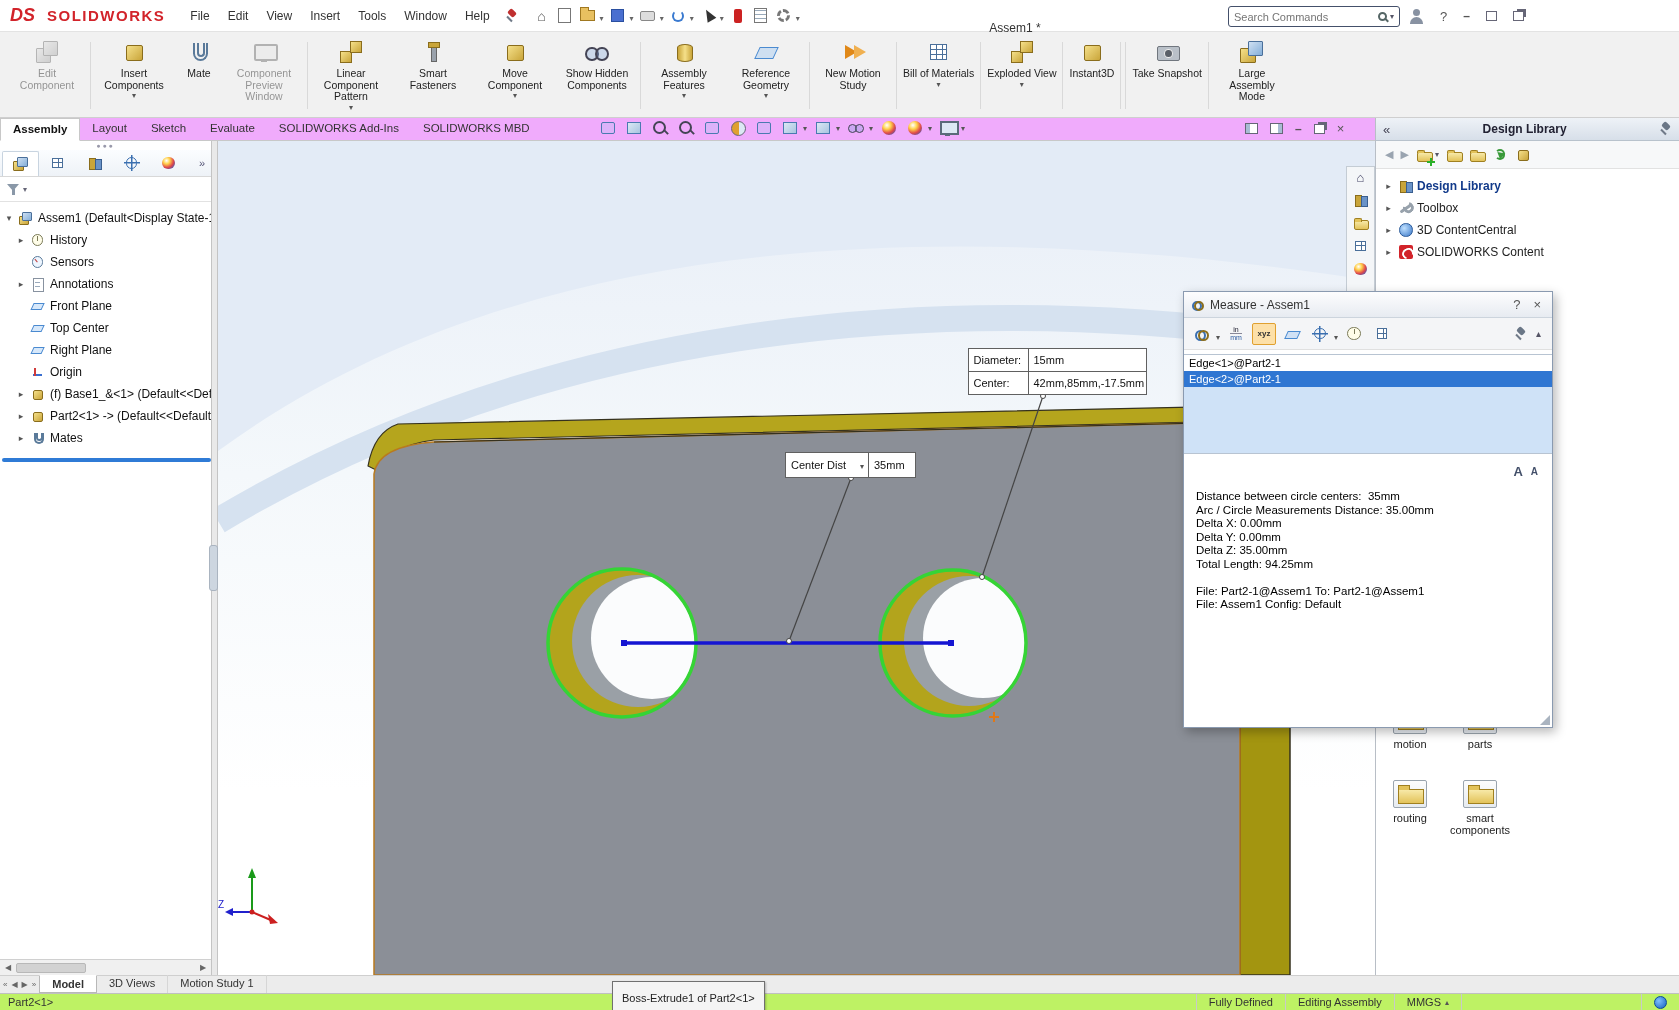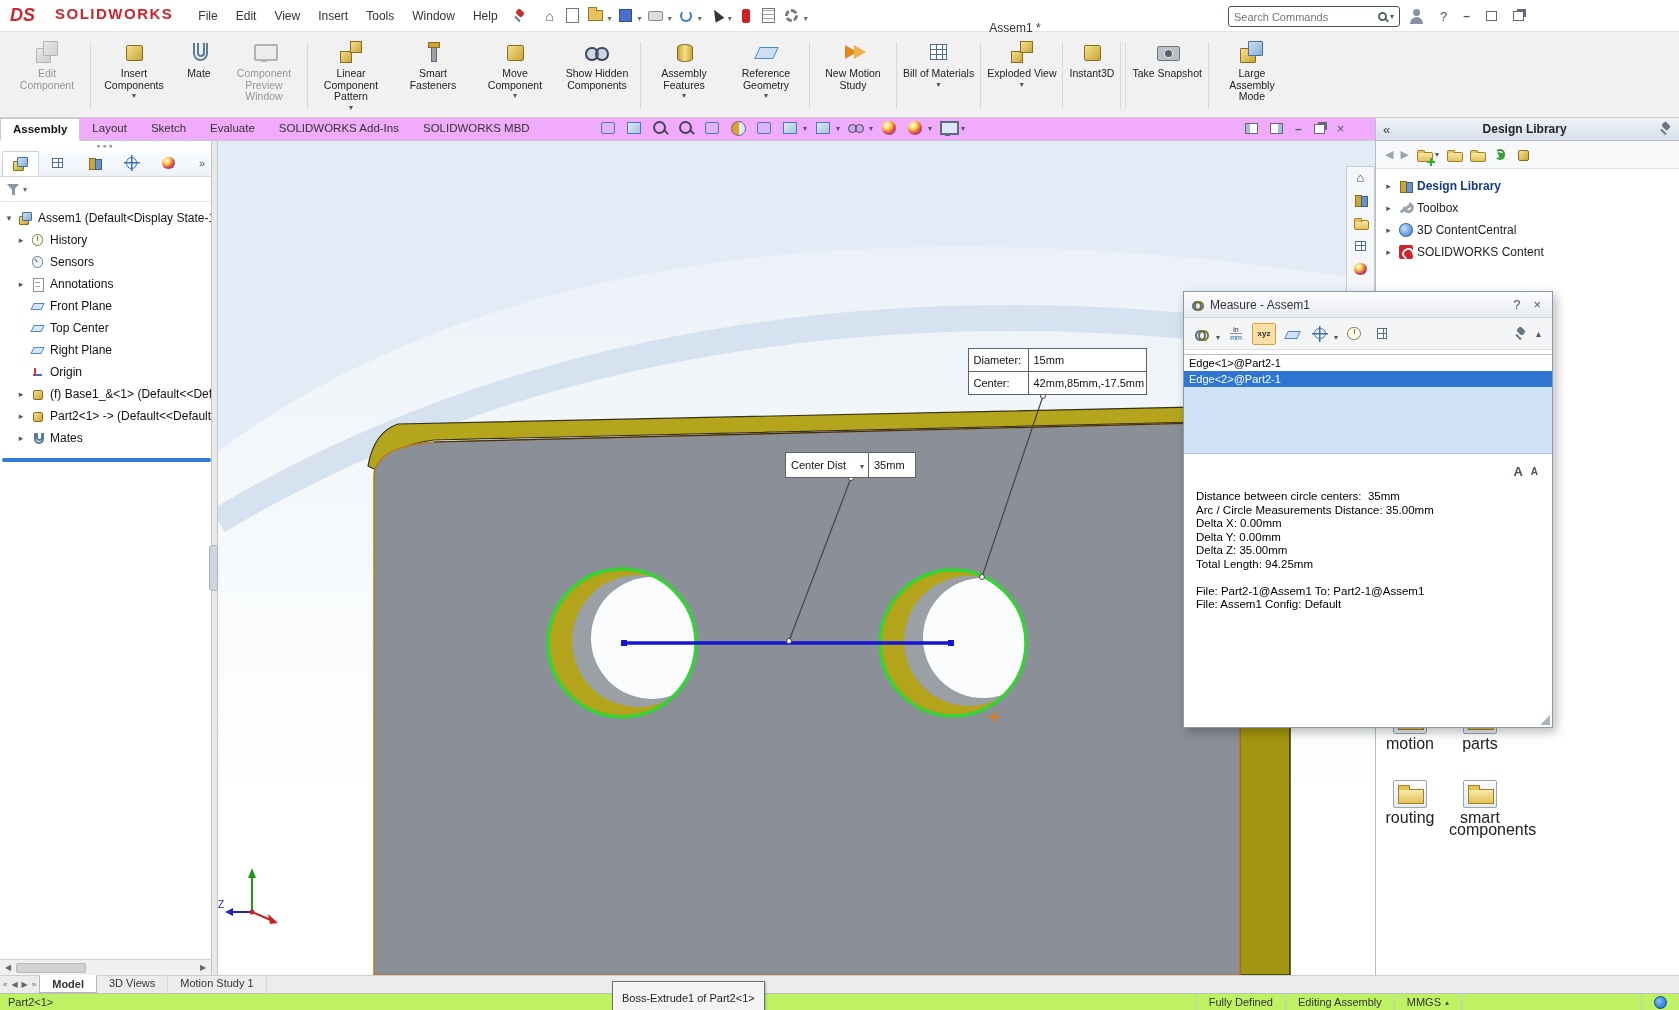--- a/index.html
+++ b/index.html
@@ -71,21 +71,21 @@
 .pin::before{content:"";position:absolute;left:3px;top:1px;width:8px;height:6px;background:#c03030;border-radius:2px;transform:rotate(45deg)}
 .pin::after{content:"";position:absolute;left:1px;top:9px;width:7px;height:2px;background:#707a88;transform:rotate(45deg)}
 .pin.gray::before{background:#6a7686}
 .funnel{position:relative;width:14px;height:13px;display:inline-block}
 .funnel::before{content:"";position:absolute;left:1px;top:1px;border-left:6px solid transparent;border-right:6px solid transparent;border-top:7px solid #8a98a8}
 .funnel::after{content:"";position:absolute;left:5.5px;top:6px;width:3px;height:6px;background:#8a98a8}
 .globe-ic{width:13px;height:13px;border-radius:50%;background:radial-gradient(circle at 35% 35%,#7ec0ff,#1560c0);border:1px solid #0a4a9a;display:inline-block}
 
 
 .titlebar{position:absolute;left:0;top:0;width:1679px;height:32px;background:#fff;border-bottom:1px solid #e3e3e3;display:flex;align-items:center;z-index:20}
-.logo{display:flex;align-items:flex-start;gap:20px;padding:0 16px 0 10px}
+.logo{display:flex;align-items:center;gap:12px;padding:0 16px 0 10px}
 .logo-ds{font-style:italic;font-weight:bold;font-size:18px;color:#d2232a}
 .logo-text{font-weight:bold;font-size:15px;color:#d2232a;letter-spacing:1.5px}
 .menu-item{padding:5px 9px;font-size:12px;color:#333}
 .qbar{display:flex;align-items:center;gap:3px;margin-left:14px}
 .qi{height:22px;min-width:20px;display:flex;align-items:center;justify-content:center;color:#555;font-size:14px}
 .qcaret{font-size:8px;color:#666;margin:6px 1px 0 -1px}
 .doc-title{position:absolute;left:930px;top:12px;width:170px;height:32px;display:flex;align-items:center;justify-content:center;font-size:12px;color:#333}
 .search-box{position:absolute;left:1228px;top:6px;width:172px;height:21px;border:1px solid #44506a;border-radius:3px;background:#fff;display:flex;align-items:center;padding:0 5px;gap:3px}
 .search-input{flex:1;border:none;outline:none;font-size:11px;color:#333;background:transparent;min-width:0;font-family:"Liberation Sans",sans-serif}
 .mag{width:9px;height:9px;border:2px solid #566;border-radius:50%;position:relative;flex:none}
@@ -154,21 +154,21 @@
 .co-gcell{background:#fff;border:1px solid #606060;padding:3px 5px;height:24px;margin:-0.5px;display:flex;align-items:center}
 
 
 .task-pane{position:absolute;left:1375px;top:118px;width:304px;height:857px;background:#fff;border-left:1px solid #b8bec6;z-index:2}
 .tp-header{height:23px;background:linear-gradient(#eef2f7,#d7dfe9);border-bottom:1px solid #b8c2cc;display:flex;align-items:center;padding:0 7px;font-size:12px;color:#223}
 .tp-title{flex:1;text-align:center;font-weight:bold}
 .tp-toolbar{height:28px;display:flex;align-items:center;gap:7px;padding:0 9px;border-bottom:1px solid #e2e2e2;background:#f7f8f9;color:#9aa4b0;font-size:11px}
 .tp-tree{padding:6px 0 0 6px}
 .tp-row{height:22px;display:flex;align-items:center;font-size:12px;color:#222;gap:3px}
 .tp-row .texp{width:13px}
-.dl-item{position:absolute;width:62px;text-align:center;font-size:16px;color:#222;z-index:2;line-height:12px}
+.dl-item{position:absolute;width:62px;text-align:center;font-size:11px;color:#222;z-index:2;line-height:12px}
 .dl-thumb{width:34px;height:28px;margin:0 auto 4px;border:1px solid #9aa4ae;background:linear-gradient(#fdfdfd,#e6ebf0);border-radius:2px;position:relative}
 .dl-thumb::before{content:"";position:absolute;left:4px;top:8px;width:24px;height:13px;background:linear-gradient(#f7e9a8,#e3c35a);border:1px solid #a08020}
 .dl-thumb::after{content:"";position:absolute;left:4px;top:4px;width:10px;height:4px;background:#e3c35a;border:1px solid #a08020;border-bottom:none}
 .tp-strip{position:absolute;left:1346px;top:166px;width:29px;height:132px;background:#f4f6f8;border:1px solid #c4ccd4;display:flex;flex-direction:column;align-items:center;padding:4px 0;gap:7px;z-index:3}
 .tp-strip .home-g{font-size:13px;color:#446;line-height:14px}
 
 
 .measure-dialog{position:absolute;left:1183px;top:291px;width:370px;height:437px;background:#fff;border:1px solid #8a9ab0;box-shadow:3px 4px 10px rgba(0,0,0,.28);z-index:10}
 .md-title{height:26px;background:linear-gradient(#fdfdfe,#e7ebf1);border-bottom:1px solid #ccd4dd;display:flex;align-items:center;padding:0 7px;gap:5px}
 .md-title-text{flex:1;font-size:12px;color:#333}

